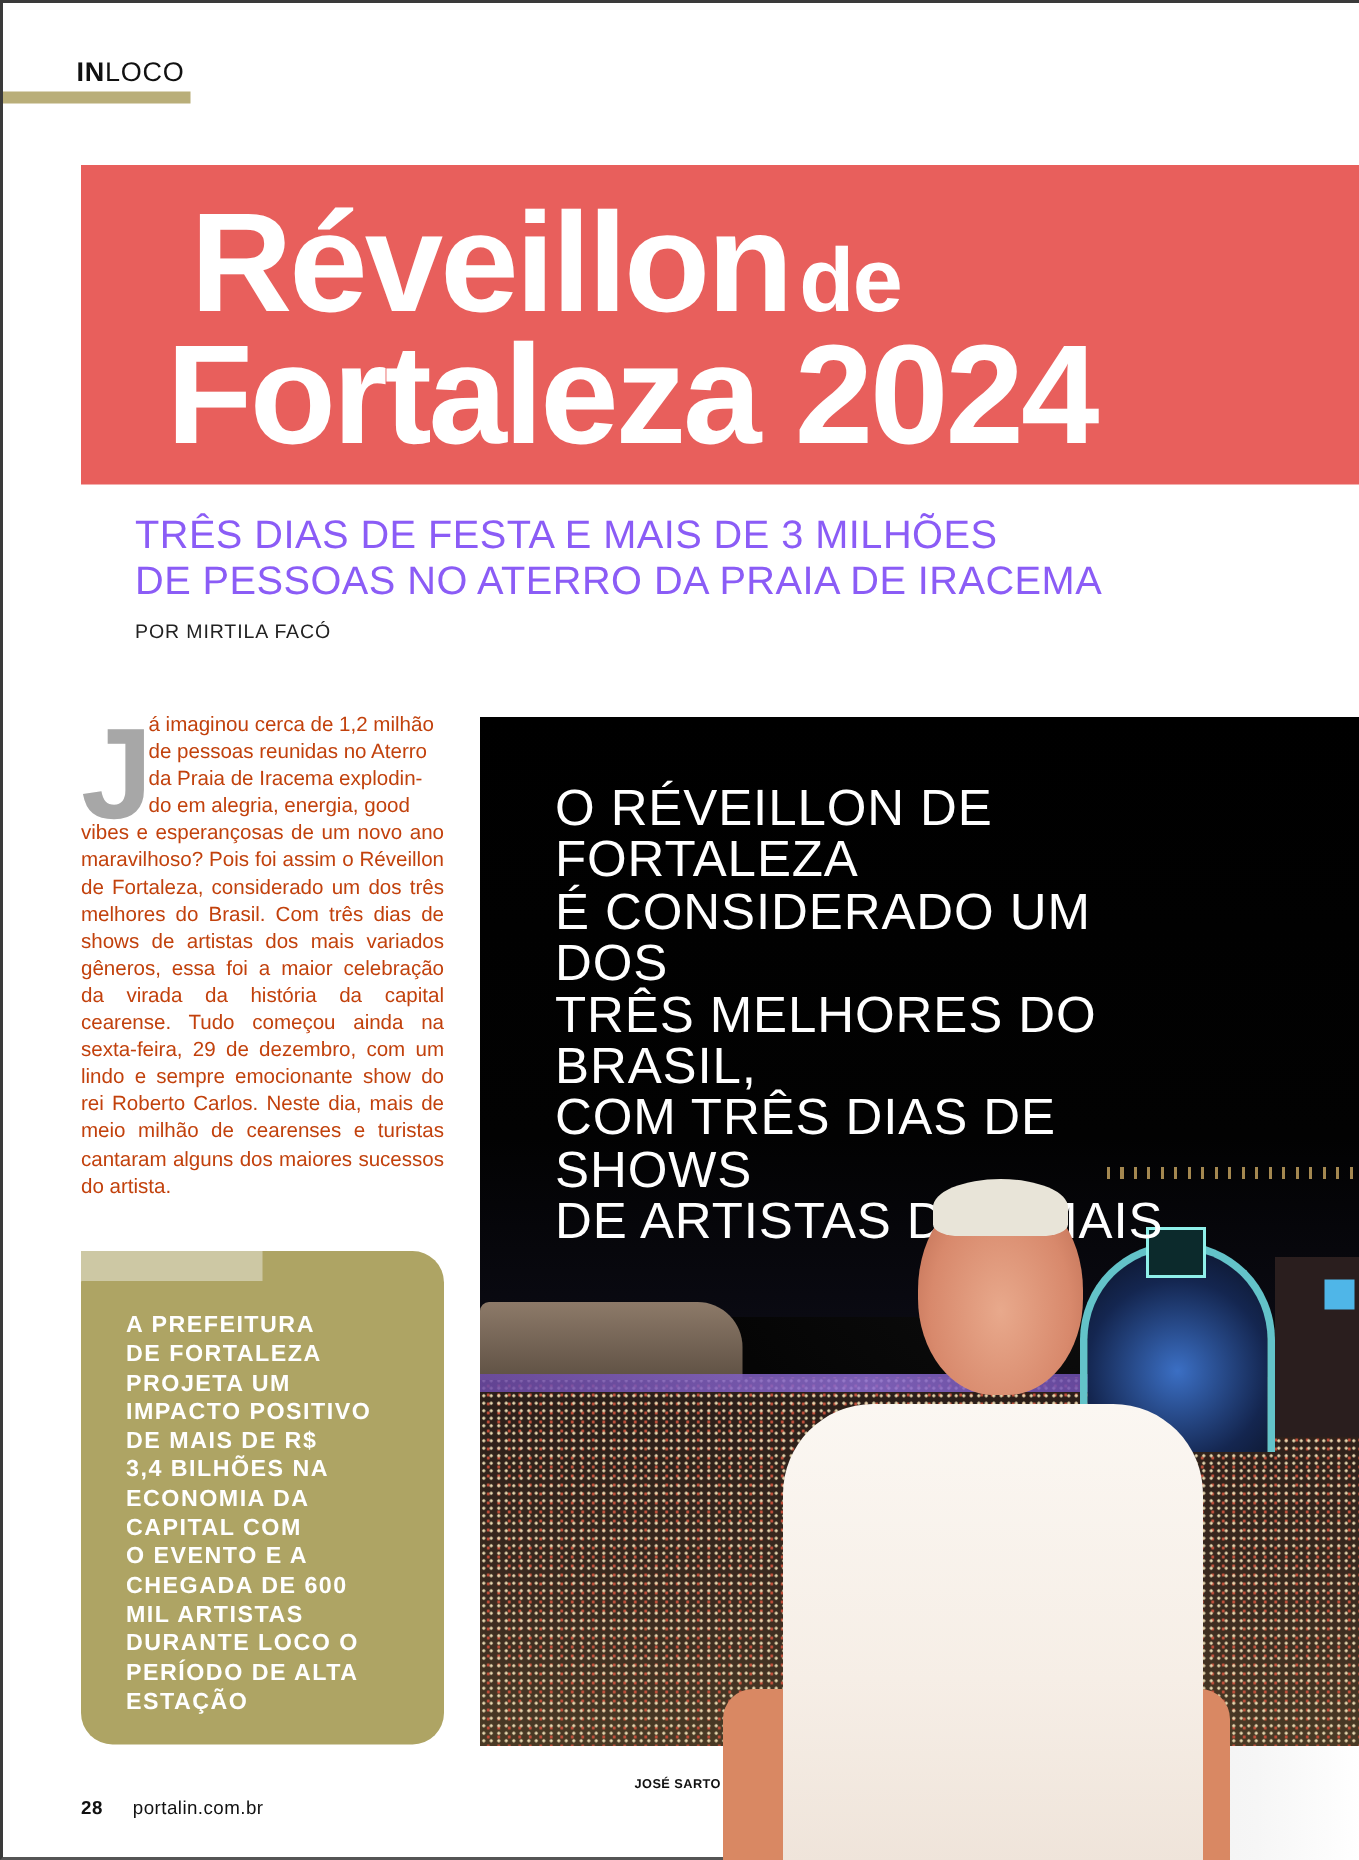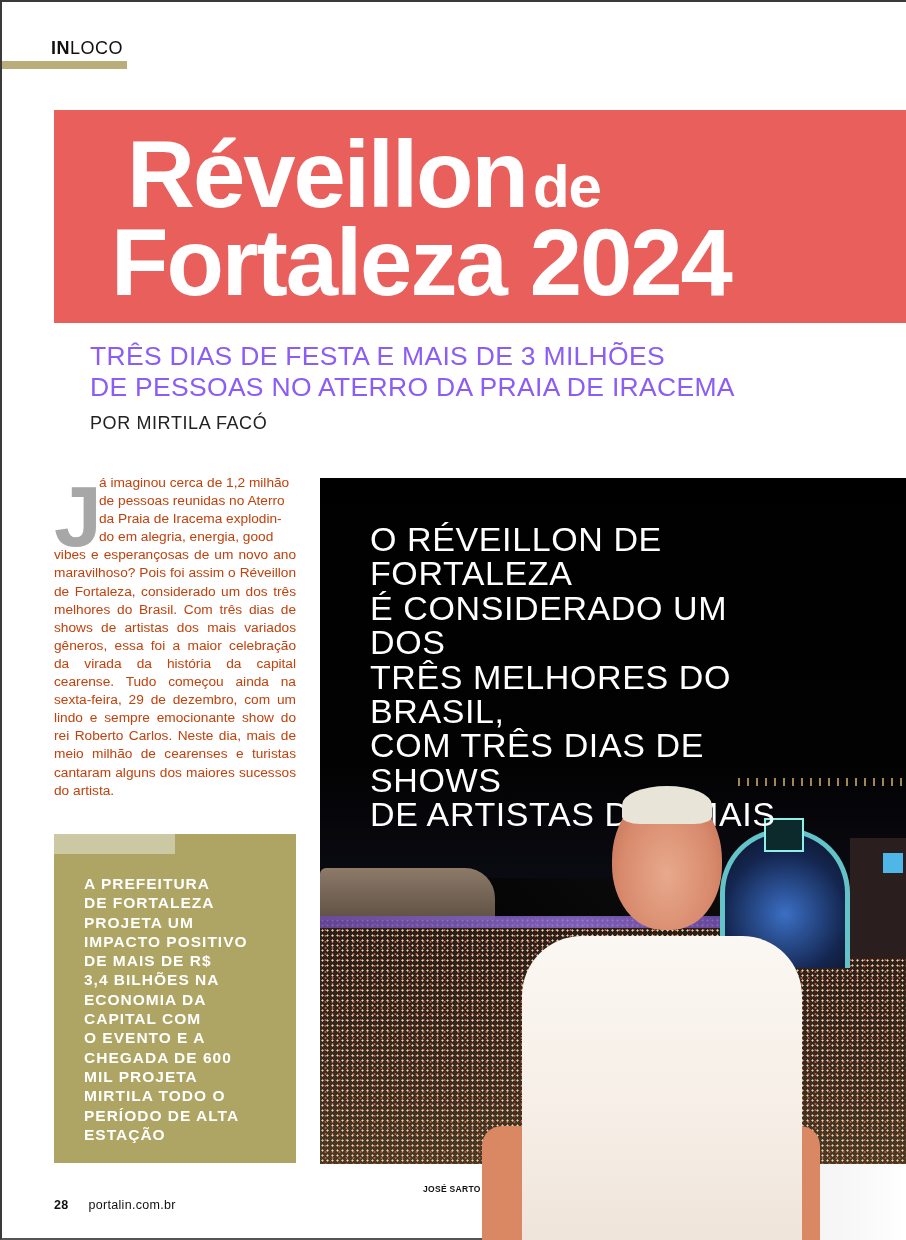--- a/index.html
+++ b/index.html
@@ -18,31 +18,31 @@
   .title-block { position: absolute; left: 52px; top: 108px; width: 854px; height: 213px; background: #e85f5c; }
   .title-line1 { position: absolute; left: 57px; top: 18px; color: #fff; font-weight: 700;
                  font-size: 94px; line-height: 94px; letter-spacing: -2px; white-space: nowrap; margin-left: 16px; }
   .title-line1 .small { font-size: 60px; letter-spacing: -1px; margin-left: 6px; }
   .title-line2 { position: absolute; left: 57px; top: 106px; color: #fff; font-weight: 700;
                  font-size: 94px; line-height: 94px; letter-spacing: -2px; white-space: nowrap; }
 
   
   .subtitle { position: absolute; left: 88px; top: 339px; font-size: 26.5px; line-height: 31px; color: #8b5cf6;
               letter-spacing: 0.3px; font-weight: 400; }
-  .byline { position: absolute; left: 88px; top: 411px; font-size: 18px; letter-spacing: 0.6px; color: #222; }
+  .byline { position: absolute; left: 88px; top: 411px; font-size: 13px; letter-spacing: 0.6px; color: #222; }
 
   
   .body-col { position: absolute; left: 52px; top: 472px; width: 242px; }
   .dropcap { position: absolute; left: 0; top: 2px; font-size: 86px; line-height: 80px; font-weight: 700; color: #a7a7a7; }
   .body-text { font-size: 13.7px; line-height: 18.1px; color: #c2410c; text-align: justify; }
   .body-text .indent-block { display: block; }
   .body-first { padding-left: 45px; }
 
   
-  .quote-box { position: absolute; left: 52px; top: 832px; width: 242px; height: 329px; background: #aea464; }
+  .quote-box { position: absolute; left: 52px; top: 832px; width: 242px; height: 329px; background: #aea464; border-radius: 21px; }
   .quote-tab { position: absolute; left: 0; top: 0; width: 121px; height: 20px; background: #cdc8a4; }
   .quote-text { position: absolute; left: 30px; top: 40px; width: 200px; color: #fff; font-weight: 700;
                 font-size: 15.5px; line-height: 19.3px; letter-spacing: 1px; }
 
   
   .photo { position: absolute; left: 318px; top: 476px; width: 588px; height: 686px; overflow: hidden;
            background: radial-gradient(ellipse at 80% 10%, #1a1a1a 0%, #050505 60%); }
   .photo-sky { position: absolute; left: 0; top: 0; width: 100%; height: 400px;
                background: linear-gradient(180deg, #000 0%, #020202 70%, #0a0a12 100%); }
   .photo-lights { position: absolute; right: 0; top: 300px; width: 170px; height: 8px;
@@ -129,22 +129,22 @@
       <div>A PREFEITURA</div>
       <div>DE FORTALEZA</div>
       <div>PROJETA UM</div>
       <div>IMPACTO POSITIVO</div>
       <div>DE MAIS DE R$</div>
       <div>3,4 BILHÕES NA</div>
       <div>ECONOMIA DA</div>
       <div>CAPITAL COM</div>
       <div>O EVENTO E A</div>
       <div>CHEGADA DE 600</div>
-      <div>MIL PROJETA</div>
-      <div>MIRTILA TODO O</div>
+      <div>MIL ARTISTAS</div>
+      <div>DURANTE LOCO O</div>
       <div>PERÍODO DE ALTA</div>
       <div>ESTAÇÃO</div>
     </div>
   </div>
 
   <div class="photo">
     <div class="photo-sky"></div>
     <div class="photo-lights"></div>
     <div class="photo-crowd"></div>
     <div class="photo-stadium"></div>

